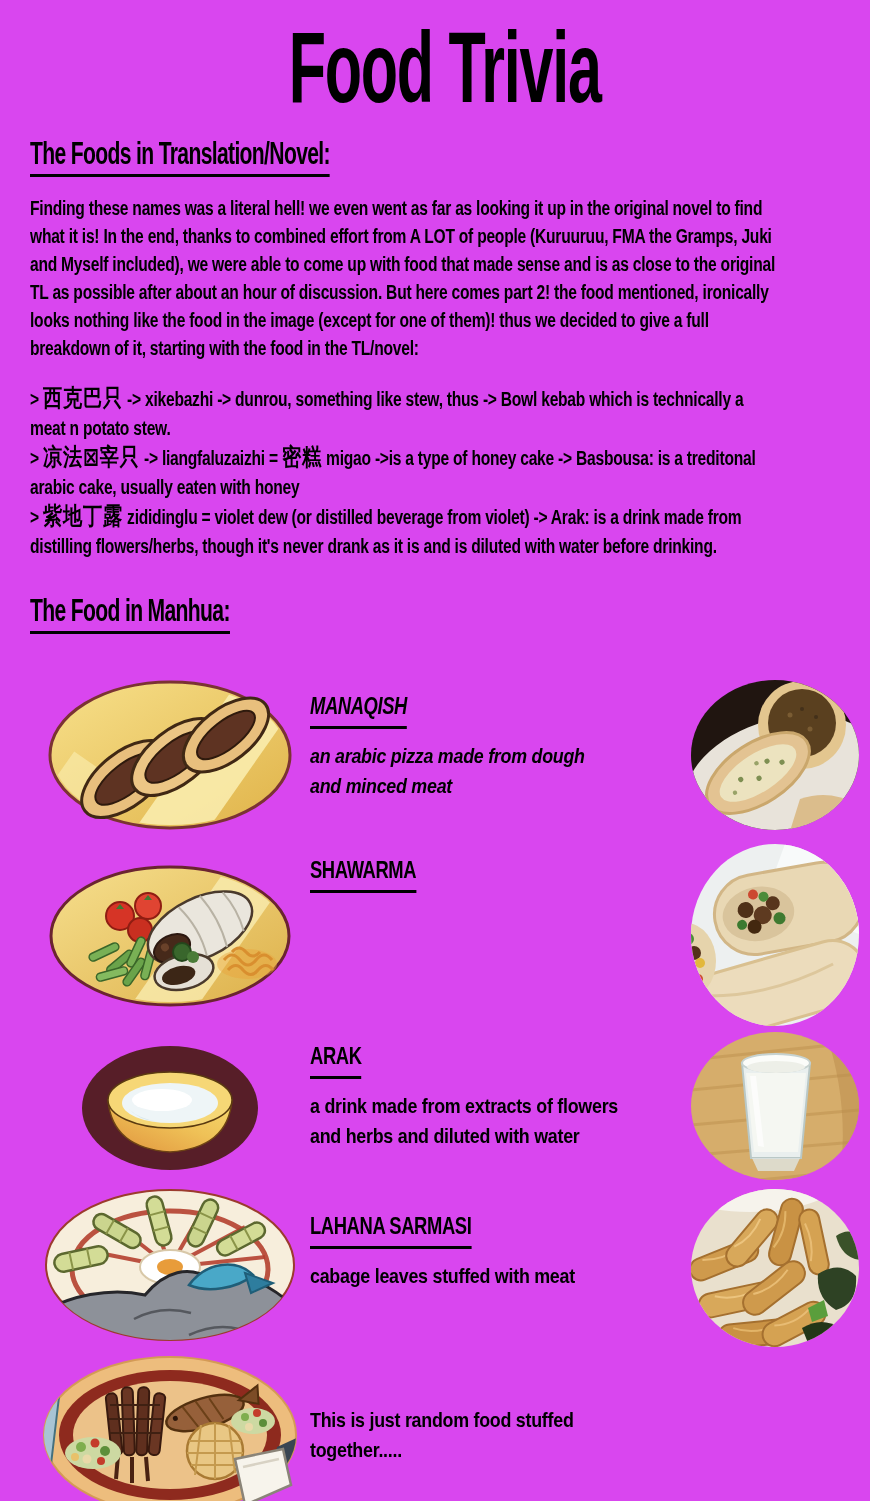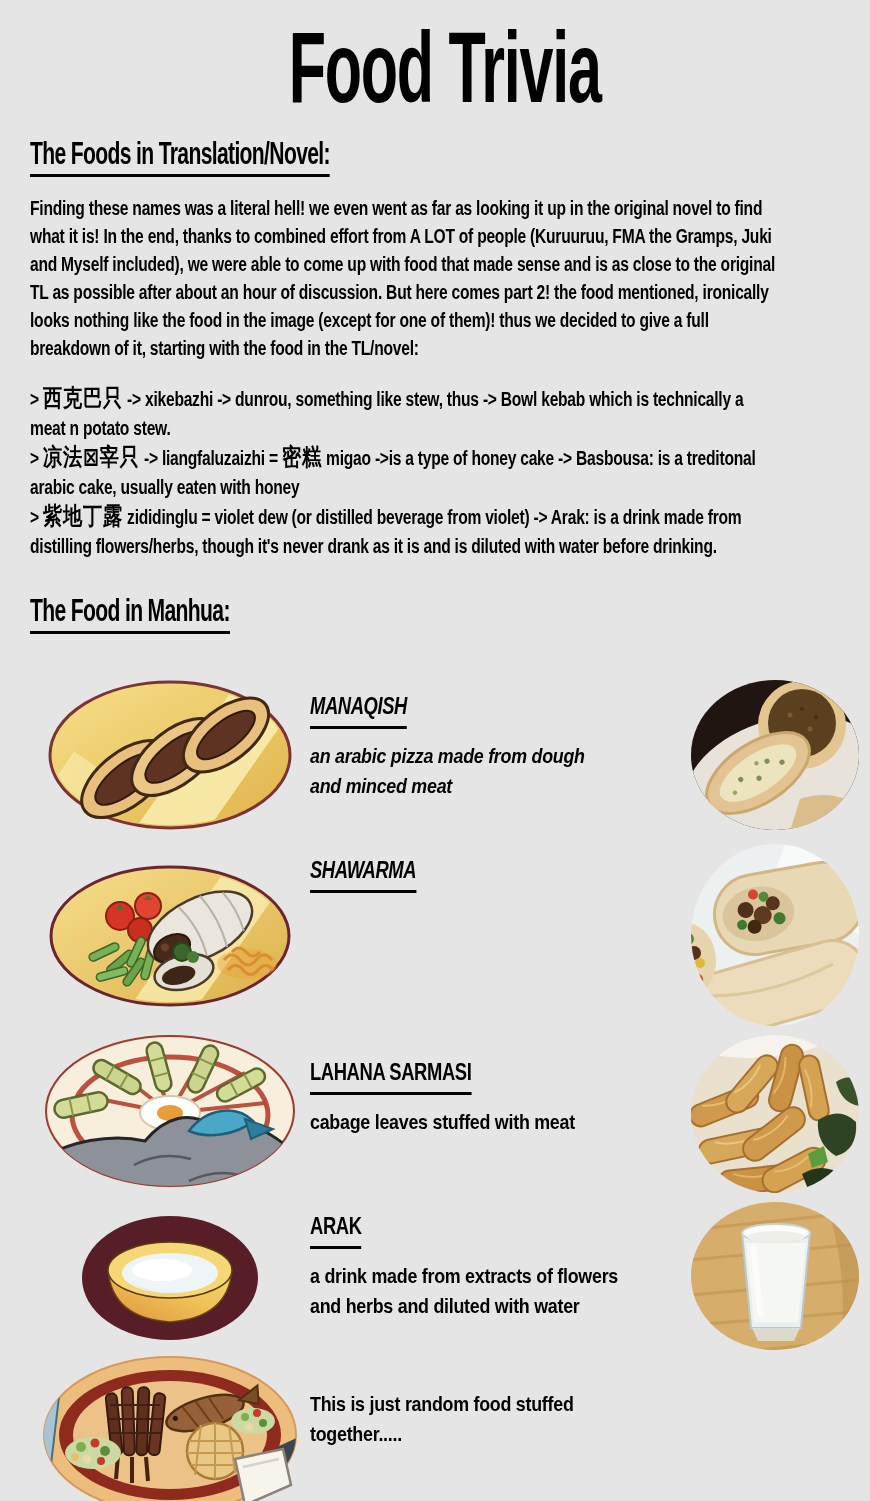--- a/index.html
+++ b/index.html
@@ -1,17 +1,17 @@
 <!DOCTYPE html>
 <html><head>
 <meta charset="utf-8">
 <style>
   html,body{margin:0;padding:0;background:#ffffff;}
   body{width:870px;height:1501px;font-family:"Liberation Sans",sans-serif;color:#000;overflow:hidden;}
-  .page{position:relative;width:870px;height:1501px;box-sizing:border-box;padding:0 10px 0 30px;overflow:hidden;background:#e5e5e5;}
+  .page{position:relative;width:870px;height:1501px;box-sizing:border-box;padding:0 10px 0 30px;overflow:hidden;background:#d946ef;}
 
   
   .title-wrap{text-align:center;margin:0;padding-top:16px;height:112px;}
   .big-title{display:inline-block;font-weight:700;font-size:100px;line-height:1.02;letter-spacing:-2px;
              transform:scaleX(0.61);transform-origin:50% 50%;white-space:nowrap;}
 
   .sec-head-wrap{margin-top:8px;height:44px;}
   .sec-head{display:inline-block;font-weight:700;font-size:32px;line-height:1.1;letter-spacing:-1px;
             border-bottom:3px solid #000;padding-bottom:3px;white-space:nowrap;
             transform:scaleX(0.66);transform-origin:0 0;}
@@ -213,21 +213,21 @@
             <circle cx="151" cy="97" r="6" fill="#4a7c38"></circle>
           </g>
           <g stroke="#d98f2f" stroke-width="3" fill="none">
             <ellipse cx="205" cy="104" rx="30" ry="15" fill="#e8a33c" opacity="0.45" stroke="none"></ellipse>
             <path d="M182,100 q8,-10 16,0 q8,10 16,0 q8,-10 16,0"></path>
             <path d="M186,110 q8,-9 15,0 q8,9 15,0 q8,-9 15,0"></path>
             <path d="M190,92 q7,-8 14,0 q7,8 14,0"></path>
           </g>
         </svg>
       </div>
-      <div class="text-cell" style="padding-top:14px;font-style:italic;">
+      <div class="text-cell" style="padding-top:14px;">
         <div class="name-wrap"><span class="food-name">SHAWARMA</span></div>
       </div>
       <div class="photo-cell">
         <svg width="170" height="184" viewBox="0 0 170 184">
           <defs>
               <clipPath id="p2">
                 <ellipse cx="85" cy="92" rx="84" ry="91"></ellipse>
               </clipPath>
             </defs>
           <g clip-path="url(#p2)">
@@ -255,130 +255,20 @@
                 <circle cx="4" cy="8" r="6" fill="#5e3a20"></circle>
               <circle cx="12" cy="18" r="5" fill="#cc4830"></circle>
                 <circle cx="14" cy="2" r="5" fill="#e2b83c"></circle>
               <circle cx="2" cy="-22" r="6" fill="#4c8c3a"></circle>
             </g>
           </g>
         </svg>
       </div>
     </div>
 
-    <div class="food-row" style="min-height:166px;">
-      <div class="illu-cell">
-        <svg width="262" height="162" viewBox="0 0 262 162">
-          <defs>
-              <clipPath id="c4">
-                <ellipse cx="131" cy="78" rx="124" ry="75"></ellipse>
-              </clipPath>
-            </defs>
-          <ellipse cx="131" cy="78" rx="124" ry="75" fill="#f7eedc" stroke="#9c3b2e" stroke-width="2"></ellipse>
-          <g clip-path="url(#c4)">
-            <ellipse cx="131" cy="82" rx="98" ry="58" fill="none" stroke="#b4402f" stroke-width="5" opacity="0.9"></ellipse>
-            <g stroke="#b4402f" stroke-width="4" opacity="0.9">
-              <path d="M131,80 L40,62"></path>
-                <path d="M131,80 L72,34"></path>
-                <path d="M131,80 L112,24"></path>
-              <path d="M131,80 L162,26"></path>
-                <path d="M131,80 L206,40"></path>
-                <path d="M131,80 L226,70"></path>
-            </g>
-            <g>
-              <g transform="translate(42,72) rotate(-12)">
-                  <rect x="-27" y="-9" width="54" height="18" rx="9" fill="#d3dc96" stroke="#5c682f" stroke-width="2.5"></rect>
-                  <path d="M-10,-9 L-10,9 M8,-9 L8,9" stroke="#8a9448" stroke-width="2"></path>
-                </g>
-              <g transform="translate(78,44) rotate(30)">
-                  <rect x="-26" y="-8" width="52" height="16" rx="8" fill="#cbd58e" stroke="#5c682f" stroke-width="2.5"></rect>
-                  <path d="M-8,-8 L-8,8 M8,-8 L8,8" stroke="#8a9448" stroke-width="2"></path>
-                </g>
-              <g transform="translate(120,34) rotate(75)">
-                  <rect x="-25" y="-8" width="50" height="16" rx="8" fill="#d3dc96" stroke="#5c682f" stroke-width="2.5"></rect>
-                  <path d="M-8,-8 L-8,8 M8,-8 L8,8" stroke="#8a9448" stroke-width="2"></path>
-                </g>
-              <g transform="translate(164,36) rotate(115)">
-                  <rect x="-25" y="-8" width="50" height="16" rx="8" fill="#cbd58e" stroke="#5c682f" stroke-width="2.5"></rect>
-                  <path d="M-8,-8 L-8,8 M8,-8 L8,8" stroke="#8a9448" stroke-width="2"></path>
-                </g>
-              <g transform="translate(202,52) rotate(152)">
-                  <rect x="-26" y="-8" width="52" height="16" rx="8" fill="#d3dc96" stroke="#5c682f" stroke-width="2.5"></rect>
-                  <path d="M-8,-8 L-8,8 M8,-8 L8,8" stroke="#8a9448" stroke-width="2"></path>
-                </g>
-            </g>
-            <ellipse cx="131" cy="80" rx="30" ry="17" fill="#ffffff" stroke="#d8c8a8" stroke-width="2"></ellipse>
-            <ellipse cx="131" cy="80" rx="13" ry="8" fill="#e89c3a"></ellipse>
-            <path d="M-2,162 L-2,128 C30,108 72,100 106,108 C126,84 150,78 172,92 C206,82 236,100 264,128 L264,162 Z" fill="#8d9199" stroke="#26262a" stroke-width="3"></path>
-            <path d="M95,132 Q122,118 152,126" stroke="#55585e" stroke-width="2.5" fill="none"></path>
-            <path d="M150,148 Q176,136 200,142" stroke="#55585e" stroke-width="2.5" fill="none"></path>
-            <path d="M150,98 C168,74 198,72 214,88 C198,102 168,106 150,98 Z" fill="#49a8c8" stroke="#1f5e78" stroke-width="2.5"></path>
-            <path d="M206,86 L234,96 L212,106 Z" fill="#2e7d9e" stroke="#1f5e78" stroke-width="2"></path>
-          </g>
-        </svg>
-      </div>
-      <div class="text-cell" style="padding-top:28px;">
-        <div class="name-wrap"><span class="food-name">LAHANA SARMASI</span></div>
-        <div class="desc">
-          <div class="dline">cabage leaves stuffed with meat</div>
-        </div>
-      </div>
-      <div class="photo-cell">
-        <svg width="170" height="160" viewBox="0 0 170 160">
-          <defs>
-              <clipPath id="p4">
-                <ellipse cx="85" cy="80" rx="84" ry="79"></ellipse>
-              </clipPath>
-            </defs>
-          <g clip-path="url(#p4)">
-            <rect width="170" height="160" fill="#e9e0cd"></rect>
-            <ellipse cx="60" cy="-14" rx="95" ry="38" fill="#f6f3ec"></ellipse>
-            <g stroke="#a5702f" stroke-width="2">
-              <g transform="translate(34,72) rotate(-22)">
-                  <rect x="-36" y="-11" width="72" height="22" rx="11" fill="#cf9a4c"></rect>
-                  <path d="M-20,-8 Q0,0 22,-6" stroke="#e8bc74" fill="none"></path>
-                </g>
-              <g transform="translate(62,50) rotate(-50)">
-                  <rect x="-34" y="-11" width="68" height="22" rx="11" fill="#d8a85a"></rect>
-                  <path d="M-18,-8 Q0,0 20,-6" stroke="#ecc47e" fill="none"></path>
-                </g>
-              <g transform="translate(96,44) rotate(-75)">
-                  <rect x="-34" y="-11" width="68" height="22" rx="11" fill="#c99244"></rect>
-                  <path d="M-18,-8 Q0,0 20,-6" stroke="#e2b468" fill="none"></path>
-                </g>
-              <g transform="translate(124,54) rotate(-102)">
-                  <rect x="-33" y="-10" width="66" height="20" rx="10" fill="#d5a252"></rect>
-                  <path d="M-18,-7 Q0,0 20,-5" stroke="#e8bc74" fill="none"></path>
-                </g>
-              <g transform="translate(46,112) rotate(-12)">
-                  <rect x="-38" y="-12" width="76" height="24" rx="12" fill="#d8a85a"></rect>
-                  <path d="M-20,-8 Q0,1 24,-6" stroke="#ecc47e" fill="none"></path>
-                </g>
-              <g transform="translate(84,100) rotate(-38)">
-                  <rect x="-36" y="-12" width="72" height="24" rx="12" fill="#cf9a4c"></rect>
-                  <path d="M-20,-8 Q0,1 22,-6" stroke="#e8bc74" fill="none"></path>
-                </g>
-              <g transform="translate(64,146) rotate(-6)">
-                  <rect x="-36" y="-12" width="72" height="24" rx="12" fill="#c99244"></rect>
-                  <path d="M-20,-8 Q0,1 22,-6" stroke="#e2b468" fill="none"></path>
-                </g>
-              <g transform="translate(104,136) rotate(-28)">
-                  <rect x="-34" y="-12" width="68" height="24" rx="12" fill="#d5a252"></rect>
-                  <path d="M-18,-8 Q0,1 20,-6" stroke="#e8bc74" fill="none"></path>
-                </g>
-            </g>
-            <path d="M128,86 Q150,72 166,88 Q168,116 146,122 Q126,110 128,86 Z" fill="#2e4224"></path>
-            <path d="M112,140 Q132,128 150,140 Q146,162 120,160 Z" fill="#233618"></path>
-            <path d="M146,48 Q160,38 170,50 L170,72 Q152,70 146,48 Z" fill="#3a5229"></path>
-            <path d="M118,120 L134,112 L138,128 L122,134 Z" fill="#5a9e3c"></path>
-          </g>
-        </svg>
-      </div>
-    </div>
-
     <div class="food-row" style="min-height:146px;">
       <div class="illu-cell">
         <svg width="185" height="140" viewBox="0 0 185 140">
           <defs>
             <linearGradient id="g3" x1="0" y1="1" x2="1" y2="0">
               <stop offset="0" stop-color="#e0933d"></stop>
                 <stop offset="0.55" stop-color="#efc157"></stop>
                 <stop offset="1" stop-color="#f6d96e"></stop>
             </linearGradient>
           </defs>
@@ -418,20 +308,130 @@
             <path d="M56,42 L116,42 L108,121 L64,121 Z" fill="#f5f7f2"></path>
             <ellipse cx="86" cy="32" rx="34" ry="9" fill="#fbfcf9" stroke="#c6d2d0" stroke-width="2"></ellipse>
             <ellipse cx="86" cy="36" rx="29" ry="6" fill="#edefe8"></ellipse>
             <path d="M60,45 L68,115 L74,116 L66,45 Z" fill="#ffffff" opacity="0.65"></path>
             <path d="M62,127 L110,127 L104,140 L68,140 Z" fill="#dfe5e2" opacity="0.8"></path>
           </g>
         </svg>
       </div>
     </div>
 
+    <div class="food-row" style="min-height:166px;">
+      <div class="illu-cell">
+        <svg width="262" height="162" viewBox="0 0 262 162">
+          <defs>
+              <clipPath id="c4">
+                <ellipse cx="131" cy="78" rx="124" ry="75"></ellipse>
+              </clipPath>
+            </defs>
+          <ellipse cx="131" cy="78" rx="124" ry="75" fill="#f7eedc" stroke="#9c3b2e" stroke-width="2"></ellipse>
+          <g clip-path="url(#c4)">
+            <ellipse cx="131" cy="82" rx="98" ry="58" fill="none" stroke="#b4402f" stroke-width="5" opacity="0.9"></ellipse>
+            <g stroke="#b4402f" stroke-width="4" opacity="0.9">
+              <path d="M131,80 L40,62"></path>
+                <path d="M131,80 L72,34"></path>
+                <path d="M131,80 L112,24"></path>
+              <path d="M131,80 L162,26"></path>
+                <path d="M131,80 L206,40"></path>
+                <path d="M131,80 L226,70"></path>
+            </g>
+            <g>
+              <g transform="translate(42,72) rotate(-12)">
+                  <rect x="-27" y="-9" width="54" height="18" rx="9" fill="#d3dc96" stroke="#5c682f" stroke-width="2.5"></rect>
+                  <path d="M-10,-9 L-10,9 M8,-9 L8,9" stroke="#8a9448" stroke-width="2"></path>
+                </g>
+              <g transform="translate(78,44) rotate(30)">
+                  <rect x="-26" y="-8" width="52" height="16" rx="8" fill="#cbd58e" stroke="#5c682f" stroke-width="2.5"></rect>
+                  <path d="M-8,-8 L-8,8 M8,-8 L8,8" stroke="#8a9448" stroke-width="2"></path>
+                </g>
+              <g transform="translate(120,34) rotate(75)">
+                  <rect x="-25" y="-8" width="50" height="16" rx="8" fill="#d3dc96" stroke="#5c682f" stroke-width="2.5"></rect>
+                  <path d="M-8,-8 L-8,8 M8,-8 L8,8" stroke="#8a9448" stroke-width="2"></path>
+                </g>
+              <g transform="translate(164,36) rotate(115)">
+                  <rect x="-25" y="-8" width="50" height="16" rx="8" fill="#cbd58e" stroke="#5c682f" stroke-width="2.5"></rect>
+                  <path d="M-8,-8 L-8,8 M8,-8 L8,8" stroke="#8a9448" stroke-width="2"></path>
+                </g>
+              <g transform="translate(202,52) rotate(152)">
+                  <rect x="-26" y="-8" width="52" height="16" rx="8" fill="#d3dc96" stroke="#5c682f" stroke-width="2.5"></rect>
+                  <path d="M-8,-8 L-8,8 M8,-8 L8,8" stroke="#8a9448" stroke-width="2"></path>
+                </g>
+            </g>
+            <ellipse cx="131" cy="80" rx="30" ry="17" fill="#ffffff" stroke="#d8c8a8" stroke-width="2"></ellipse>
+            <ellipse cx="131" cy="80" rx="13" ry="8" fill="#e89c3a"></ellipse>
+            <path d="M-2,162 L-2,128 C30,108 72,100 106,108 C126,84 150,78 172,92 C206,82 236,100 264,128 L264,162 Z" fill="#8d9199" stroke="#26262a" stroke-width="3"></path>
+            <path d="M95,132 Q122,118 152,126" stroke="#55585e" stroke-width="2.5" fill="none"></path>
+            <path d="M150,148 Q176,136 200,142" stroke="#55585e" stroke-width="2.5" fill="none"></path>
+            <path d="M150,98 C168,74 198,72 214,88 C198,102 168,106 150,98 Z" fill="#49a8c8" stroke="#1f5e78" stroke-width="2.5"></path>
+            <path d="M206,86 L234,96 L212,106 Z" fill="#2e7d9e" stroke="#1f5e78" stroke-width="2"></path>
+          </g>
+        </svg>
+      </div>
+      <div class="text-cell" style="padding-top:28px;">
+        <div class="name-wrap"><span class="food-name">LAHANA SARMASI</span></div>
+        <div class="desc">
+          <div class="dline">cabage leaves stuffed with meat</div>
+        </div>
+      </div>
+      <div class="photo-cell">
+        <svg width="170" height="160" viewBox="0 0 170 160">
+          <defs>
+              <clipPath id="p4">
+                <ellipse cx="85" cy="80" rx="84" ry="79"></ellipse>
+              </clipPath>
+            </defs>
+          <g clip-path="url(#p4)">
+            <rect width="170" height="160" fill="#e9e0cd"></rect>
+            <ellipse cx="60" cy="-14" rx="95" ry="38" fill="#f6f3ec"></ellipse>
+            <g stroke="#a5702f" stroke-width="2">
+              <g transform="translate(34,72) rotate(-22)">
+                  <rect x="-36" y="-11" width="72" height="22" rx="11" fill="#cf9a4c"></rect>
+                  <path d="M-20,-8 Q0,0 22,-6" stroke="#e8bc74" fill="none"></path>
+                </g>
+              <g transform="translate(62,50) rotate(-50)">
+                  <rect x="-34" y="-11" width="68" height="22" rx="11" fill="#d8a85a"></rect>
+                  <path d="M-18,-8 Q0,0 20,-6" stroke="#ecc47e" fill="none"></path>
+                </g>
+              <g transform="translate(96,44) rotate(-75)">
+                  <rect x="-34" y="-11" width="68" height="22" rx="11" fill="#c99244"></rect>
+                  <path d="M-18,-8 Q0,0 20,-6" stroke="#e2b468" fill="none"></path>
+                </g>
+              <g transform="translate(124,54) rotate(-102)">
+                  <rect x="-33" y="-10" width="66" height="20" rx="10" fill="#d5a252"></rect>
+                  <path d="M-18,-7 Q0,0 20,-5" stroke="#e8bc74" fill="none"></path>
+                </g>
+              <g transform="translate(46,112) rotate(-12)">
+                  <rect x="-38" y="-12" width="76" height="24" rx="12" fill="#d8a85a"></rect>
+                  <path d="M-20,-8 Q0,1 24,-6" stroke="#ecc47e" fill="none"></path>
+                </g>
+              <g transform="translate(84,100) rotate(-38)">
+                  <rect x="-36" y="-12" width="72" height="24" rx="12" fill="#cf9a4c"></rect>
+                  <path d="M-20,-8 Q0,1 22,-6" stroke="#e8bc74" fill="none"></path>
+                </g>
+              <g transform="translate(64,146) rotate(-6)">
+                  <rect x="-36" y="-12" width="72" height="24" rx="12" fill="#c99244"></rect>
+                  <path d="M-20,-8 Q0,1 22,-6" stroke="#e2b468" fill="none"></path>
+                </g>
+              <g transform="translate(104,136) rotate(-28)">
+                  <rect x="-34" y="-12" width="68" height="24" rx="12" fill="#d5a252"></rect>
+                  <path d="M-18,-8 Q0,1 20,-6" stroke="#e8bc74" fill="none"></path>
+                </g>
+            </g>
+            <path d="M128,86 Q150,72 166,88 Q168,116 146,122 Q126,110 128,86 Z" fill="#2e4224"></path>
+            <path d="M112,140 Q132,128 150,140 Q146,162 120,160 Z" fill="#233618"></path>
+            <path d="M146,48 Q160,38 170,50 L170,72 Q152,70 146,48 Z" fill="#3a5229"></path>
+            <path d="M118,120 L134,112 L138,128 L122,134 Z" fill="#5a9e3c"></path>
+          </g>
+        </svg>
+      </div>
+    </div>
+
     <div class="food-row" style="min-height:160px;">
       <div class="illu-cell">
         <svg width="262" height="162" viewBox="0 0 262 162">
           <defs>
               <clipPath id="c5">
                 <ellipse cx="131" cy="80" rx="126" ry="78"></ellipse>
               </clipPath>
             </defs>
           <ellipse cx="131" cy="80" rx="126" ry="78" fill="#edbd7d" stroke="#d49a56" stroke-width="2"></ellipse>
           <ellipse cx="131" cy="80" rx="111" ry="65" fill="#8e2a1e"></ellipse>
@@ -472,21 +472,21 @@
             <circle cx="206" cy="62" r="4" fill="#7fae4e"></circle>
               <circle cx="218" cy="58" r="4" fill="#c43c2a"></circle>
             <circle cx="224" cy="68" r="4" fill="#5c8f3a"></circle>
               <circle cx="210" cy="72" r="4" fill="#ead9a8"></circle>
           </g>
           <path d="M196,104 L244,94 L252,130 L206,150 Z" fill="#f7f4ec" stroke="#8a8478" stroke-width="2.5"></path>
           <path d="M204,112 L240,104" stroke="#d8d2c4" stroke-width="2.5" fill="none"></path>
         </svg>
       </div>
       <div class="text-cell" style="padding-top:34px;">
-        <div class="desc" style="margin-top:0;">
+        <div class="desc" style="margin-top:16px;">
           <div class="dline">This is just random food stuffed</div>
           <div class="dline">together.....</div>
         </div>
       </div>
       <div class="photo-cell"></div>
     </div>
 
   </div>
 </div>
 

